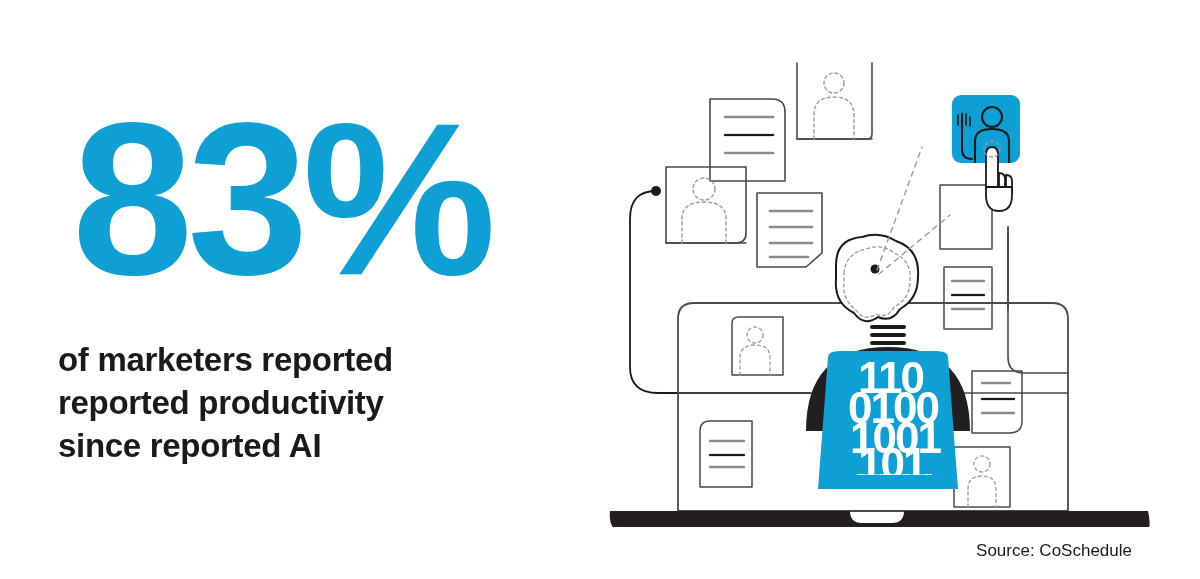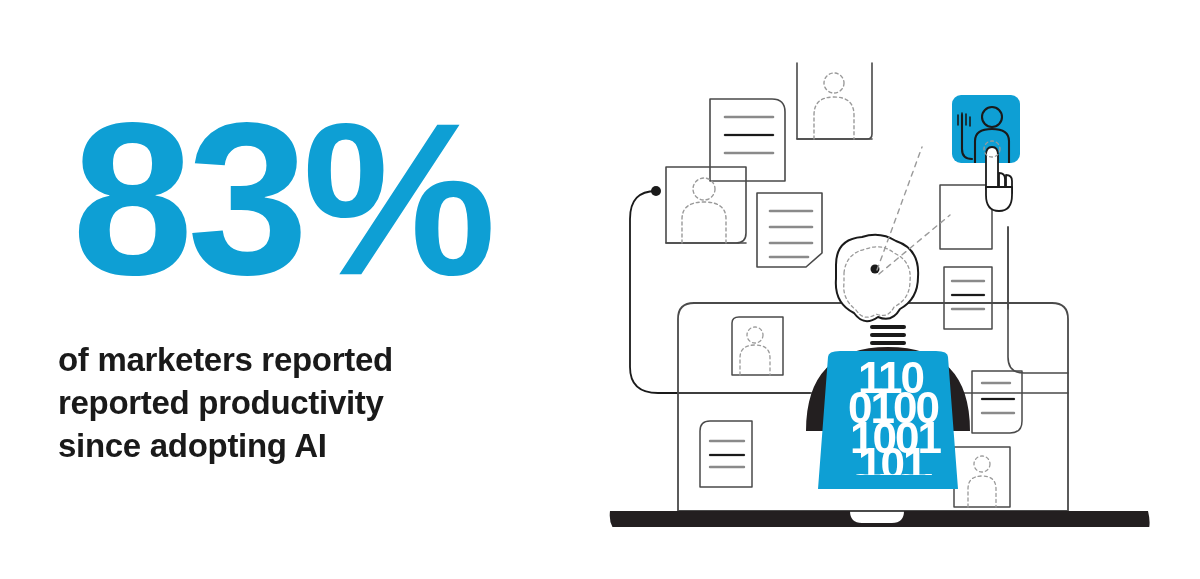--- a/index.html
+++ b/index.html
@@ -72,21 +72,21 @@
 </head>
 <body>
 
 <div id="stage">
 
   <div class="stat-block">
     <div class="stat-number">83%</div>
     <div class="stat-caption">
       <span class="cap-line">of marketers reported</span>
       <span class="cap-line">reported productivity</span>
-      <span class="cap-line">since adopting AI</span>
+      <span class="cap-line">since reported AI</span>
     </div>
   </div>
 
   <div class="illustration">
     <svg viewBox="0 0 570 500" xmlns="http://www.w3.org/2000/svg">
       <defs>
 
         <clipPath id="bulbClip">
           <path d="M228 292 C228 250 253 224 288 224 C323 224 348 250 348 292
                    L362 448 L214 448 Z"></path>
@@ -261,14 +261,15 @@
 
         <g>
           <path d="M10 484 L250 484 Q250 496 262 496 L292 496 Q304 496 304 484 L548 484
                    Q552 500 546 508 L20 508 Q8 500 10 484 Z" fill="#231f20" stroke="none"></path>
         </g>
 
       </g>
     </svg>
   </div>
 
+  <div class="source-note">Source: CoSchedule</div>
 
 </div>
 
 </body></html>

